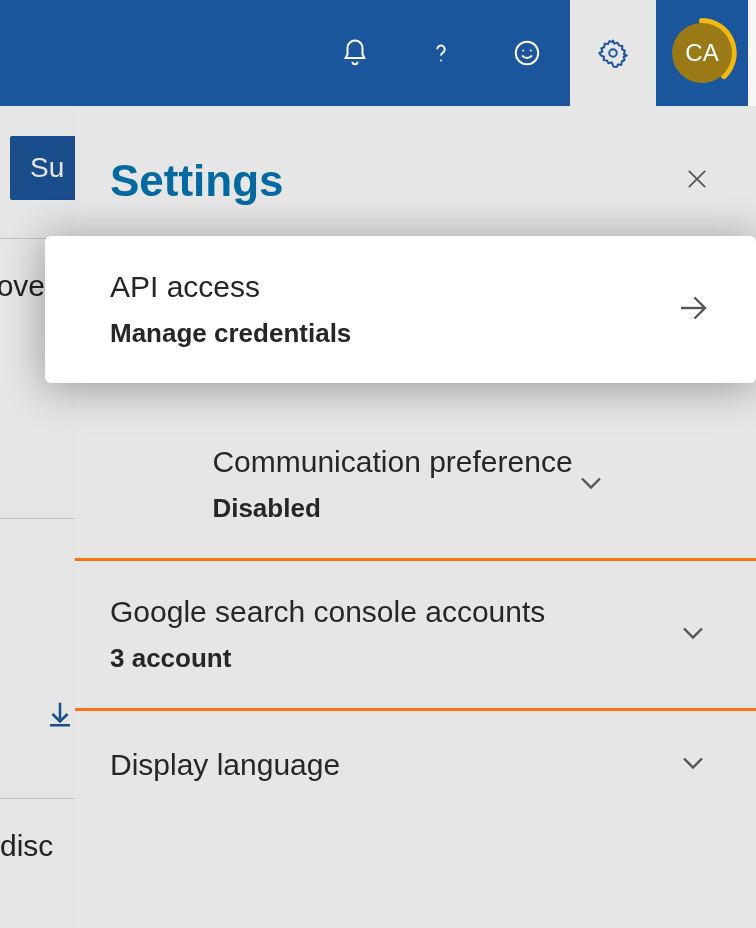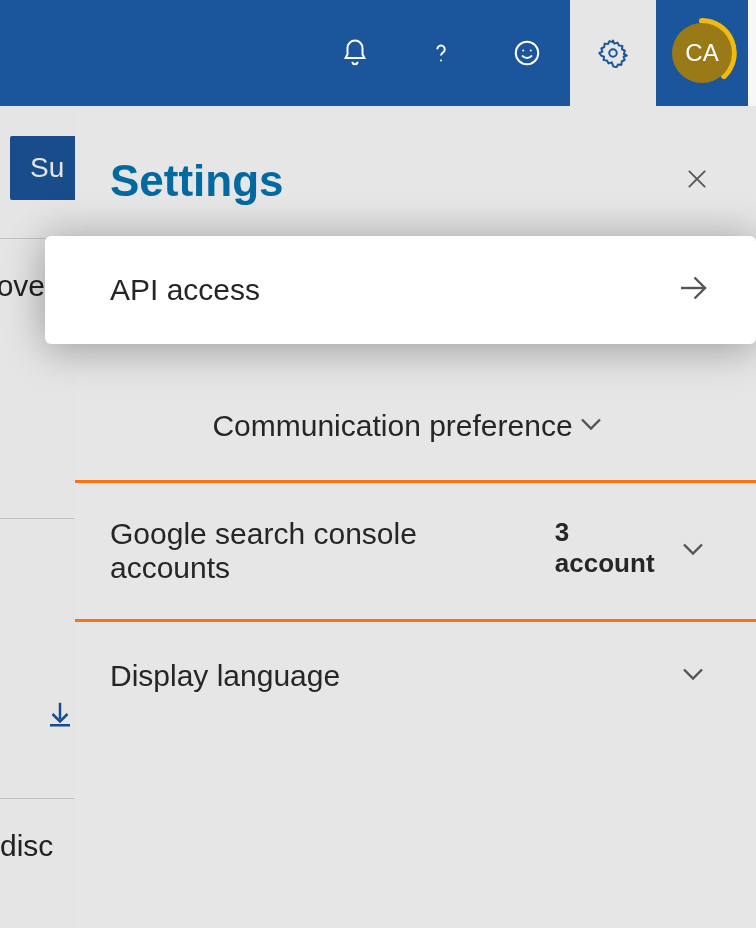--- a/index.html
+++ b/index.html
@@ -70,21 +70,21 @@
   }
   .panel-title { font-size: 44px; font-weight: 600; color: #0369a1; }
   .close-btn { cursor: pointer; color: #555; }
   .close-btn svg { width: 28px; height: 28px; stroke: #555; stroke-width: 1.5; fill: none; }
 
   .item {
     border-top: 3px solid #f97316; padding: 34px 45px 34px 35px;
     display: flex; align-items: center; justify-content: space-between;
     cursor: pointer; position: relative;
   }
-  .item .texts { display: flex; flex-direction: row; gap: 14px; }
+  .item .texts { display: flex; flex-direction: column; gap: 14px; }
   .item .title { font-size: 30px; color: #262626; font-weight: 400; }
   .item .sub { font-size: 26px; color: #262626; font-weight: 600; }
   .item .arrow { color: #555; }
   .item .arrow svg { width: 36px; height: 36px; stroke: #555; stroke-width: 1.6; fill: none; }
 
   .item.highlight {
     background: #fff; border-top: none;
     box-shadow: 0 8px 40px rgba(0,0,0,0.25), 0 -8px 40px rgba(0,0,0,0.1);
     margin-left: -30px; padding-left: 65px; border-radius: 6px;
     z-index: 5;
@@ -158,32 +158,34 @@
     <div class="close-btn">
       <svg viewBox="0 0 24 24">
           <path d="M5 5l14 14M19 5L5 19"></path>
         </svg>
     </div>
   </div>
 
   <div class="item highlight">
     <div class="texts">
       <div class="title">API access</div>
+      <div class="sub">Manage credentials</div>
     </div>
     <div class="arrow">
       <svg viewBox="0 0 24 24">
           <path d="M4 12h15"></path>
           <path d="M13 5l7 7-7 7"></path>
         </svg>
     </div>
   </div>
 
   <div class="item">
     <div class="texts">
       <div class="title">Communication preference</div>
+      <div class="sub">Disabled</div>
     </div>
     <div class="arrow">
       <svg viewBox="0 0 24 24">
           <path d="M6 9l6 6 6-6"></path>
         </svg>
     </div>
   </div>
 
   <div class="item">
     <div class="texts">

